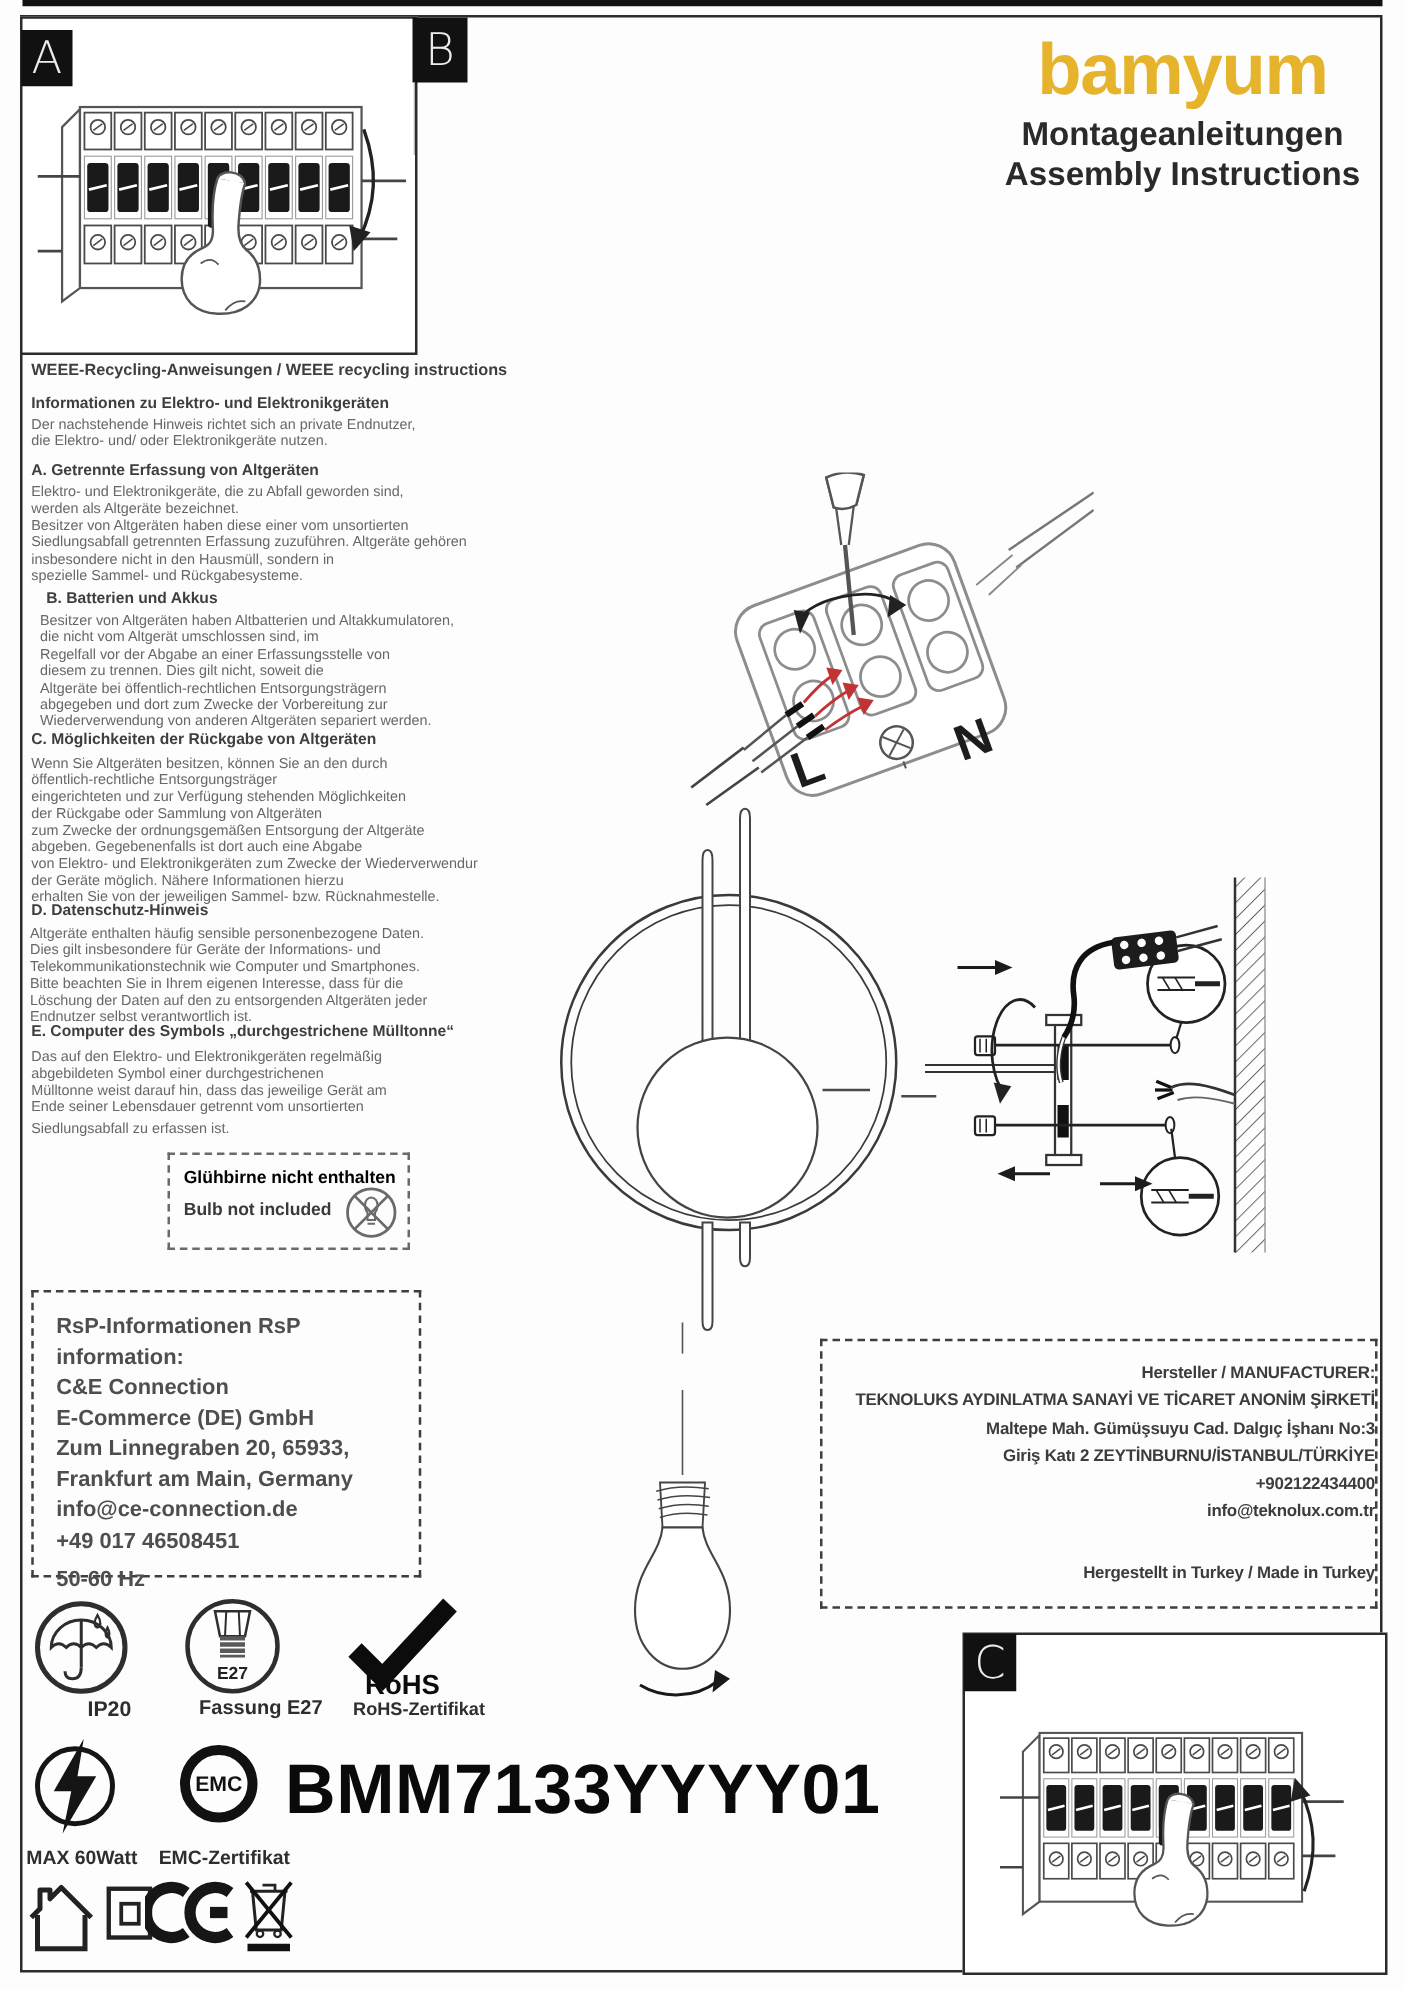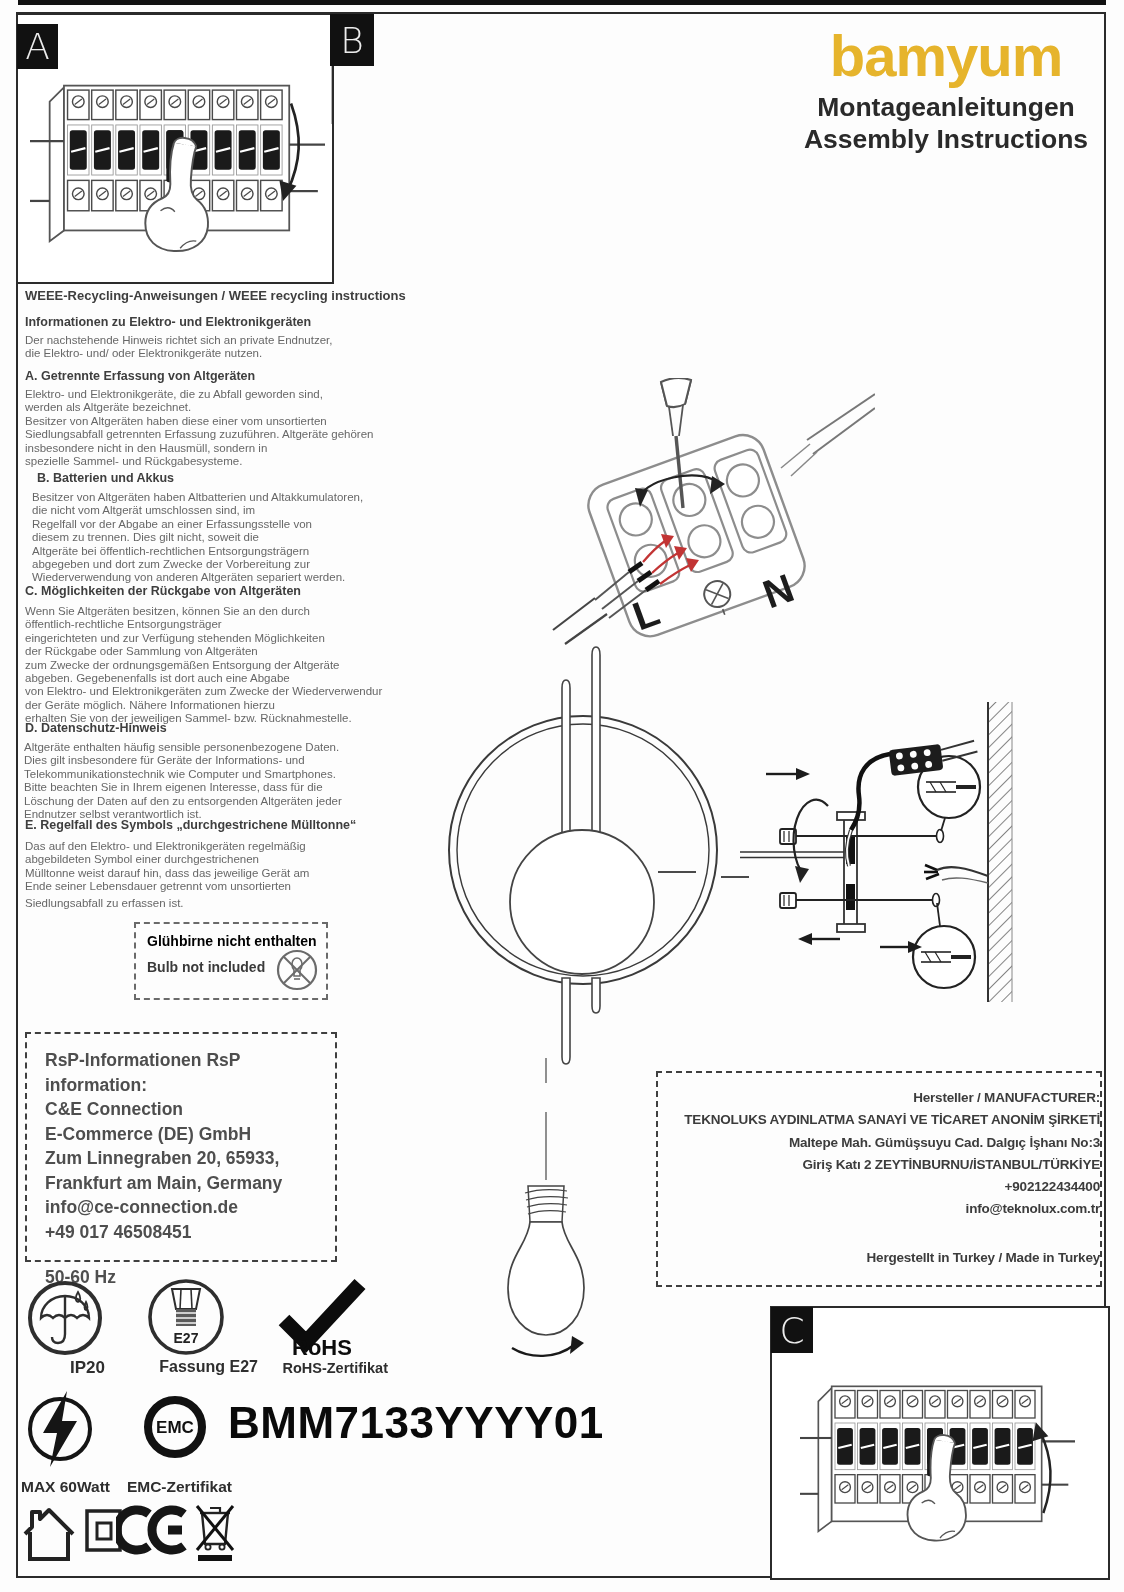--- a/index.html
+++ b/index.html
@@ -13,21 +13,21 @@
     background:#111;color:#ececec;display:flex;align-items:center;justify-content:center;
     font-family:"DejaVu Sans",sans-serif;font-weight:200;font-size:36px;
   }
   .hd{font-weight:bold;color:#3e3e3e;font-size:12.5px;}
   .para{font-size:11.5px;color:#676767;line-height:13.4px;white-space:pre-line;width:435px;font-weight:500;}
   .rspline{font-size:17.5px;font-weight:bold;color:#4e4e4e;line-height:24.5px;}
   .manline{font-size:13.5px;font-weight:bold;color:#3c3c3c;line-height:22.3px;letter-spacing:-0.2px;white-space:nowrap;}
   .badgelabel{font-weight:bold;color:#2e2e2e;text-align:right;}
   .brand{font-size:58px;font-weight:bold;letter-spacing:-1px;text-align:center;}
   .brandsub{font-size:26.5px;font-weight:bold;color:#2a2a2a;line-height:32px;text-align:center;}
-  .code{font-size:44px;font-weight:bold;color:#0a0a0a;letter-spacing:0.5px;}
+  .code{font-size:56px;font-weight:bold;color:#0a0a0a;letter-spacing:0.5px;}
   .dash{border-top:2.2px solid #4a4a4a;height:0;}
   svg{display:block;}
 </style>
 </head>
 <body>
 
 <div class="abs" style="left:18px;top:0;width:1088px;height:5px;background:#111;"></div>
 <div class="abs" style="left:16px;top:12px;width:1090px;height:1566px;border:2px solid #2b2b2b;box-sizing:border-box;"></div>
 
 <div class="abs box" style="left:16px;top:13px;width:314px;height:267px;"></div>
@@ -169,21 +169,21 @@
 von Elektro- und Elektronikgeräten zum Zwecke der Wiederverwendur
 der Geräte möglich. Nähere Informationen hierzu
 erhalten Sie von der jeweiligen Sammel- bzw. Rücknahmestelle.</div>
 <div class="abs hd" style="left:25px;top:721px;">D. Datenschutz-Hinweis</div>
 <div class="abs para" style="left:24px;top:741px;">Altgeräte enthalten häufig sensible personenbezogene Daten.
 Dies gilt insbesondere für Geräte der Informations- und
 Telekommunikationstechnik wie Computer und Smartphones.
 Bitte beachten Sie in Ihrem eigenen Interesse, dass für die
 Löschung der Daten auf den zu entsorgenden Altgeräten jeder
 Endnutzer selbst verantwortlich ist.</div>
-<div class="abs hd" style="left:25px;top:818px;">E. Regelfall des Symbols „durchgestrichene Mülltonne“</div>
+<div class="abs hd" style="left:25px;top:818px;">E. Computer des Symbols „durchgestrichene Mülltonne“</div>
 <div class="abs para" style="left:25px;top:840px;">Das auf den Elektro- und Elektronikgeräten regelmäßig
 abgebildeten Symbol einer durchgestrichenen
 Mülltonne weist darauf hin, dass das jeweilige Gerät am
 Ende seiner Lebensdauer getrennt vom unsortierten</div>
 <div class="abs para" style="left:25px;top:897px;">Siedlungsabfall zu erfassen ist.</div>
 
 <svg class="abs" style="left:545px;top:378px;" width="330" height="270" viewBox="0 0 330 270">
   <g transform="rotate(-20 150 155)">
     <rect x="58" y="78" width="185" height="160" rx="22" fill="#fff" stroke="#8d8d8d" stroke-width="2.4"></rect>
     <rect x="76" y="95" width="46" height="98" rx="9" fill="#fff" stroke="#8d8d8d" stroke-width="2.2"></rect>
@@ -363,21 +363,21 @@
 </div>
 
 <div class="abs" style="left:25px;top:1032px;width:312px;height:230px;border:2.5px dashed #3f3f3f;box-sizing:border-box;padding:14px 0 0 18px;">
   <div class="rspline">RsP-Informationen RsP information:</div>
   <div class="rspline">C&amp;E Connection</div>
   <div class="rspline">E-Commerce (DE) GmbH</div>
   <div class="rspline">Zum Linnegraben 20, 65933,</div>
   <div class="rspline">Frankfurt am Main, Germany</div>
   <div class="rspline">info@ce-connection.de</div>
   <div class="rspline">+49 017 46508451</div>
-  <div class="rspline" style="margin-top:21px;">50-60 Hz</div>
+  <div class="rspline" style="margin-top:7px;">50-60 Hz</div>
 </div>
 
 <div class="abs" style="left:656px;top:1071px;width:446px;height:216px;border:2.5px dashed #3f3f3f;box-sizing:border-box;padding:14px 0 0 14px;text-align:right;">
   <div class="manline">Hersteller / MANUFACTURER:</div>
   <div class="manline">TEKNOLUKS AYDINLATMA SANAYİ VE TİCARET ANONİM ŞİRKETİ</div>
   <div class="manline">Maltepe Mah. Gümüşsuyu Cad. Dalgıç İşhanı No:3</div>
   <div class="manline">Giriş Katı 2 ZEYTİNBURNU/İSTANBUL/TÜRKİYE</div>
   <div class="manline">+902122434400</div>
   <div class="manline">info@teknolux.com.tr</div>
   <div class="manline" style="margin-top:26px;">Hergestellt in Turkey / Made in Turkey</div>

